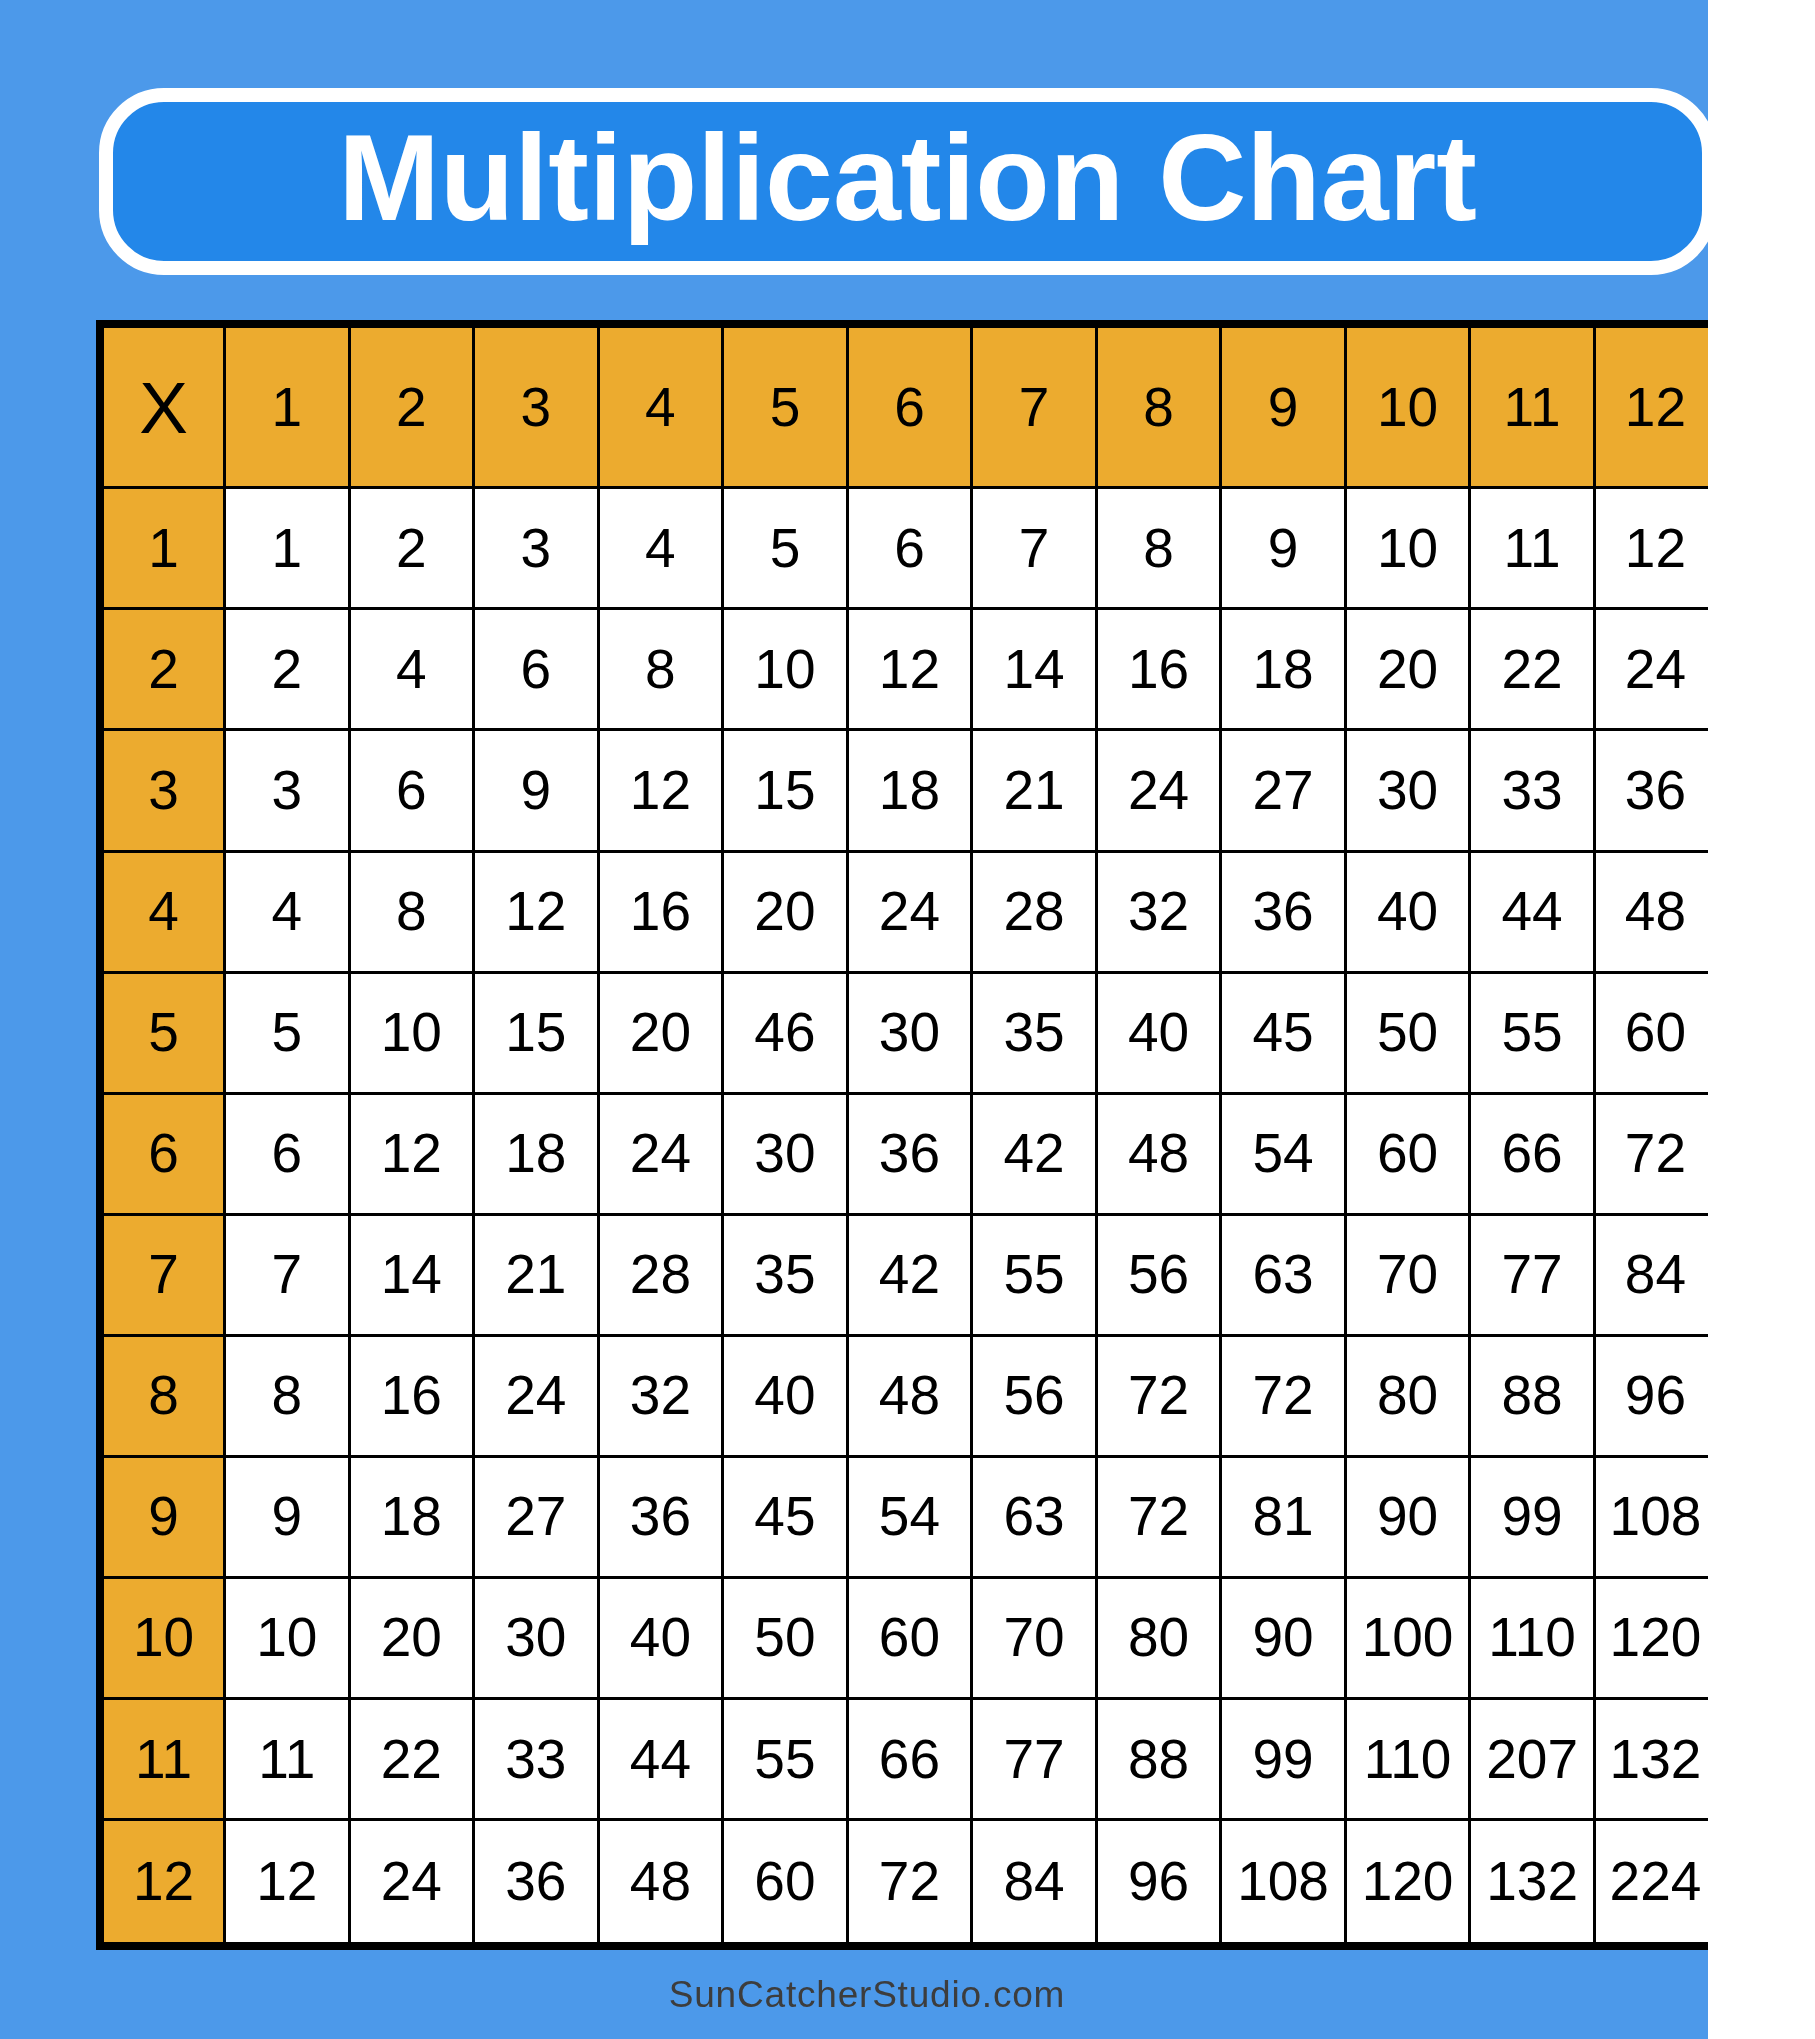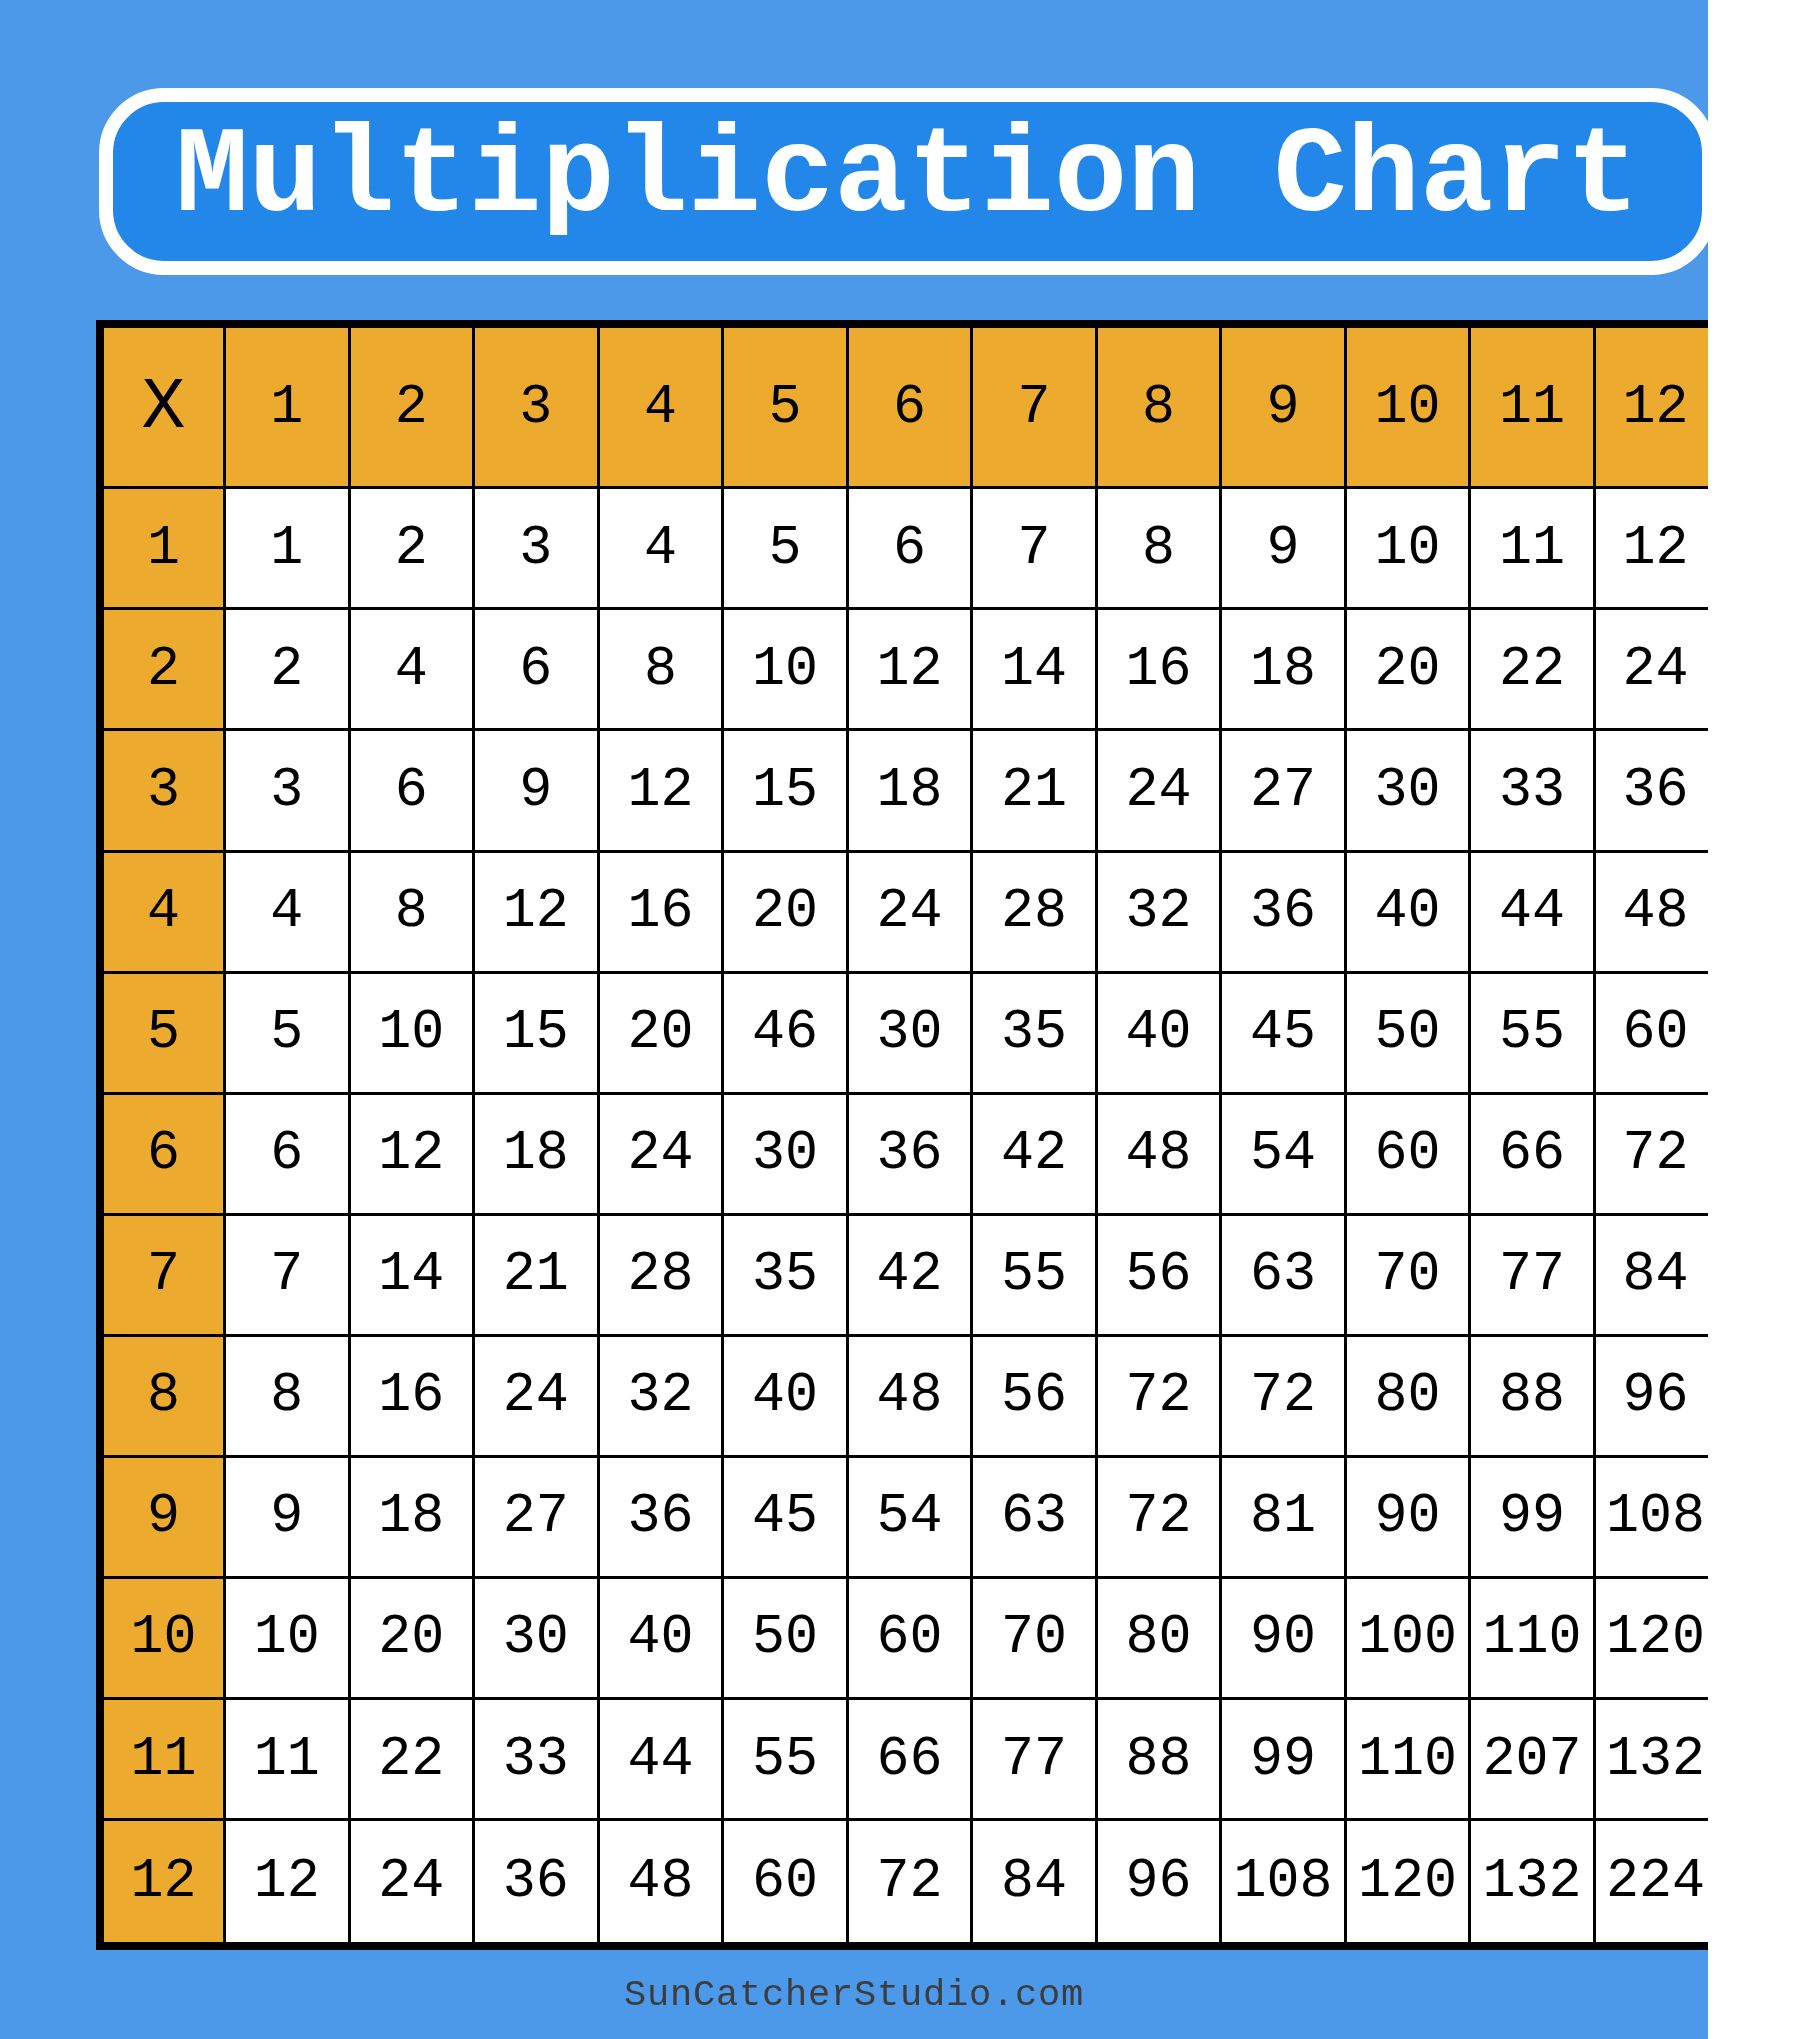--- a/index.html
+++ b/index.html
@@ -1,21 +1,21 @@
 <!DOCTYPE html>
 <html style="font-size:13px"><head>
 <meta charset="utf-8">
 <style>
   html, body { margin: 0; padding: 0; }
   #page {
     position: relative;
     width: 1708px;
     height: 2040px;
     background: var(--page-bg, #4c99ea);
-    font-family: Liberation Mono, monospace;
+    font-family: Liberation Sans, sans-serif;
     overflow: hidden;
   }
   .banner {
     position: absolute;
     left: 99px;
     top: 88px;
     width: 1617px;
     height: 187px;
     box-sizing: border-box;
     background: var(--banner-fill, #2387e9);
@@ -59,20 +59,21 @@
   }
   table.mult td.corner {
     font-size: 73px;
   }
   .footer {
     position: absolute;
     left: 0;
     top: 1974px;
     width: 100%;
     text-align: center;
+    padding-left: 13px;
   }
   .footer .footer-text {
     font-size: 37px;
     color: var(--footer-text, #3d3d3d);
     letter-spacing: 0.8px;
   }
 </style>
 </head>
 <body>
 

